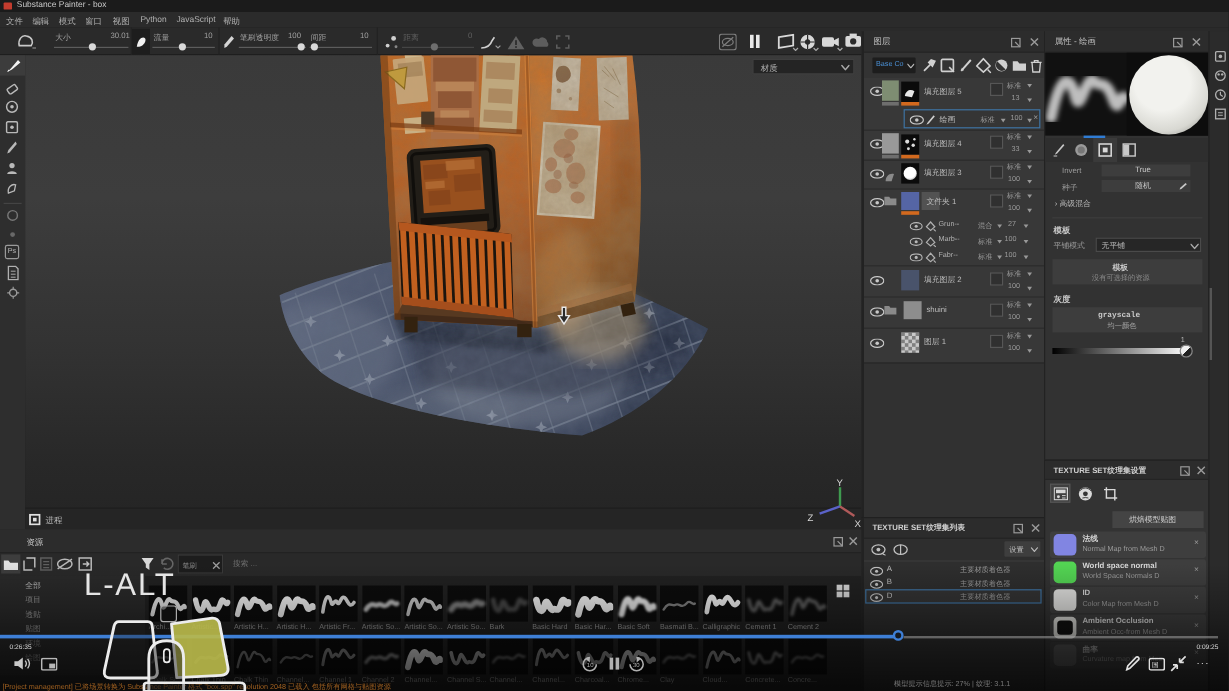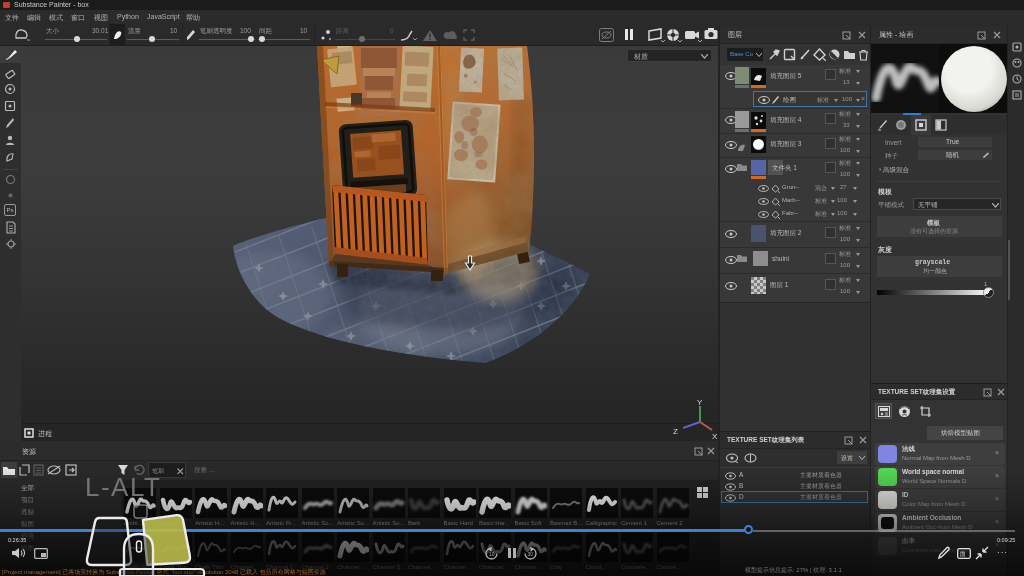--- a/index.html
+++ b/index.html
@@ -1104,21 +1104,21 @@
         <text x="3" y="8" font-size="5.5" fill="#e0e0e0">国</text>
       </svg>
   <svg class="abs" style="left:975px;top:546px" width="14" height="14">
         <g stroke="#e0e0e0" stroke-width="1.4" fill="none">
           <path d="M8 6 L13 1 M8 6 h3.5 M8 6 v-3.5"></path>
           <path d="M6 8 L1 13 M6 8 h-3.5 M6 8 v3.5"></path>
         </g>
       </svg>
   <div class="tx" style="left:997px;top:548px;font-size:8px;color:#e0e0e0;letter-spacing:1px">···</div>
 
-  <div class="tx" style="left:85px;top:472px;font-size:26px;color:#737373;letter-spacing:1.5px">L-ALT</div>
+  <div class="tx" style="left:70px;top:472px;font-size:26px;color:#e5e5e5;letter-spacing:1.5px">L-ALT</div>
   <svg class="abs" style="left:80px;top:500px" width="135" height="76" viewBox="0 0 135 76">
     <rect x="54" y="5" width="13" height="13" rx="2" fill="rgba(20,20,20,0.5)" stroke="#aaa" stroke-width="1"></rect>
     <g transform="rotate(-3 80 40)">
           <path d="M64,19 L98,16 Q103,16 104,21 L109,57 Q110,64 103,64 L66,64 Z" fill="rgba(184,184,75,0.92)" stroke="#ececec" stroke-width="2.4" stroke-linejoin="round"></path>
         </g>
     <path d="M19,18 L43,18 Q47,18 47,23 L51,59 Q52,65 45,65 L12,65 Q6,65 7,59 L15,22 Q16,18 19,18 Z" fill="rgba(25,25,25,0.35)" stroke="#ececec" stroke-width="2.4" stroke-linejoin="round"></path>
     <path d="M44,76 L44,49 Q44,34 59,34 Q73,34 73,49 L73,76" fill="rgba(25,25,25,0.45)" stroke="#ececec" stroke-width="2.4"></path>
     <rect x="56.5" y="41" width="5" height="11" rx="2.5" fill="none" stroke="#ececec" stroke-width="1.4"></rect>
     <path d="M40,71 Q40,69 43,69 L120,69 Q124,69 124,72 L124,76 L40,76 Z" fill="rgba(25,25,25,0.35)" stroke="#ececec" stroke-width="2.2"></path>
   </svg>

